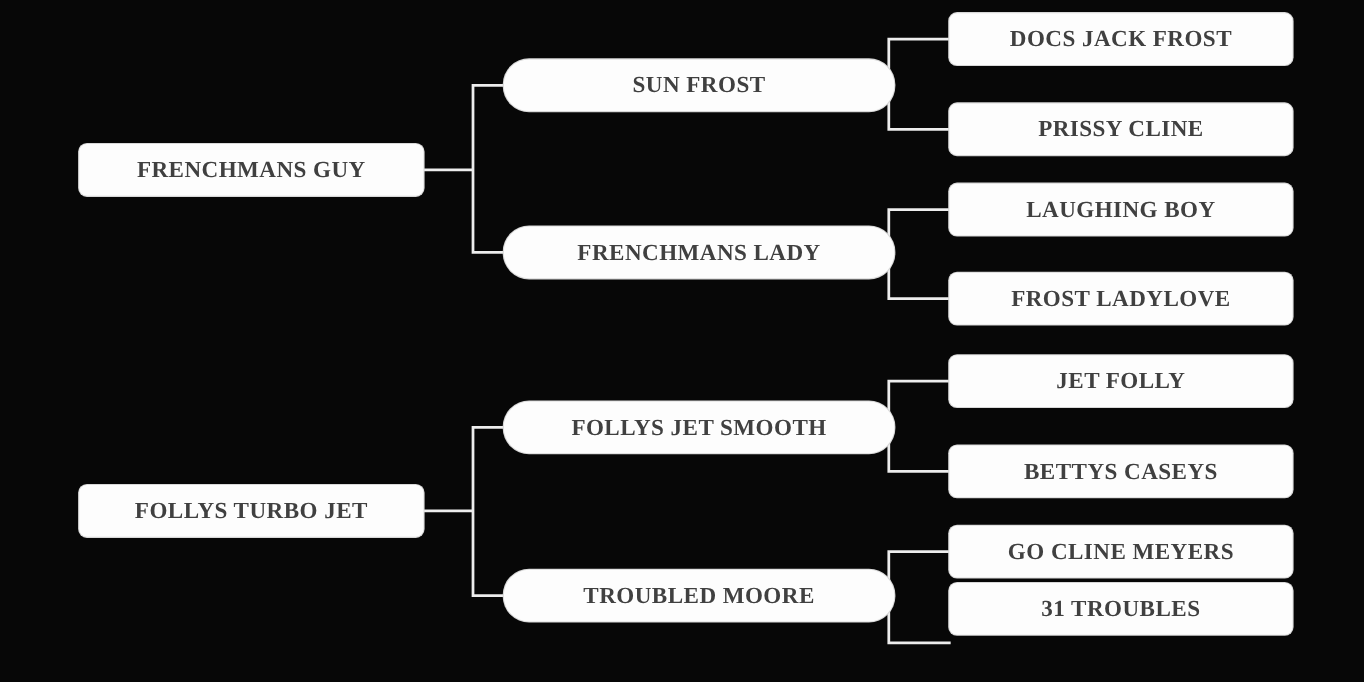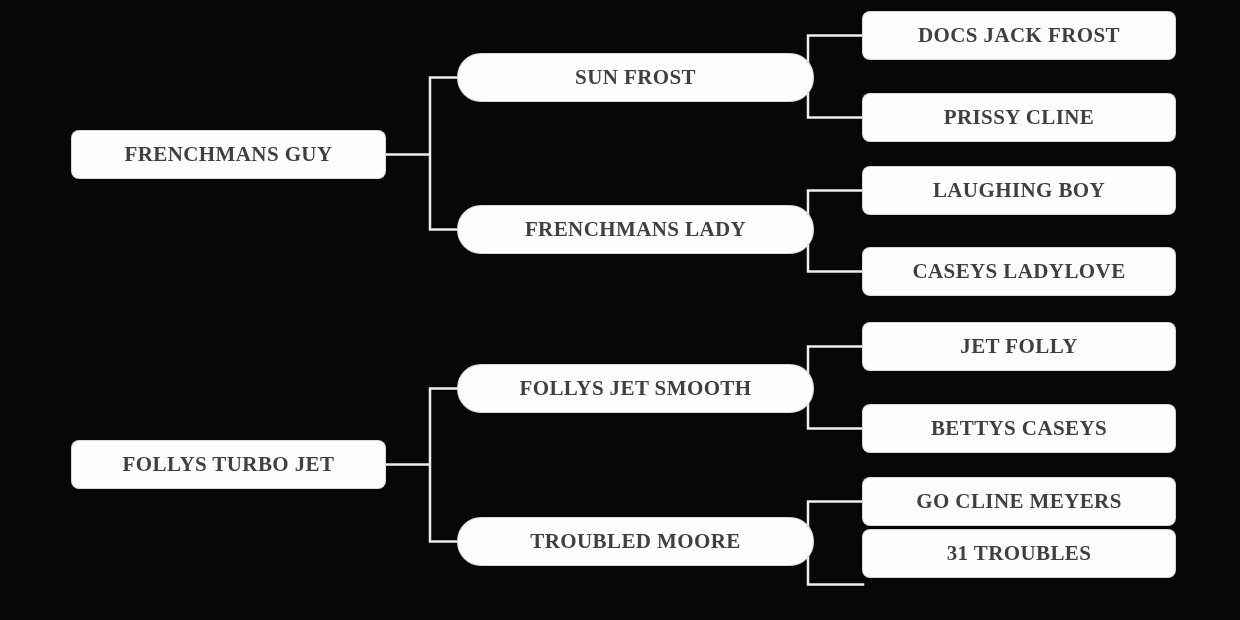--- a/index.html
+++ b/index.html
@@ -64,19 +64,19 @@
   <div class="node gen1" style="top:441px">FOLLYS TURBO JET</div>
 
   <div class="node gen2" style="top:54px">SUN FROST</div>
   <div class="node gen2" style="top:206px">FRENCHMANS LADY</div>
   <div class="node gen2" style="top:365px">FOLLYS JET SMOOTH</div>
   <div class="node gen2" style="top:518px">TROUBLED MOORE</div>
 
   <div class="node gen3" style="top:12px">DOCS JACK FROST</div>
   <div class="node gen3" style="top:167px">LAUGHING BOY</div>
   <div class="node gen3" style="top:94px">PRISSY CLINE</div>
-  <div class="node gen3" style="top:248px">CASEYS LADYLOVE</div>
+  <div class="node gen3" style="top:248px">FROST LADYLOVE</div>
   <div class="node gen3" style="top:323px">JET FOLLY</div>
   <div class="node gen3" style="top:405px">BETTYS CASEYS</div>
   <div class="node gen3" style="top:478px">GO CLINE MEYERS</div>
   <div class="node gen3" style="top:530px">31 TROUBLES</div>
 
 </div>
 
 </body></html>

